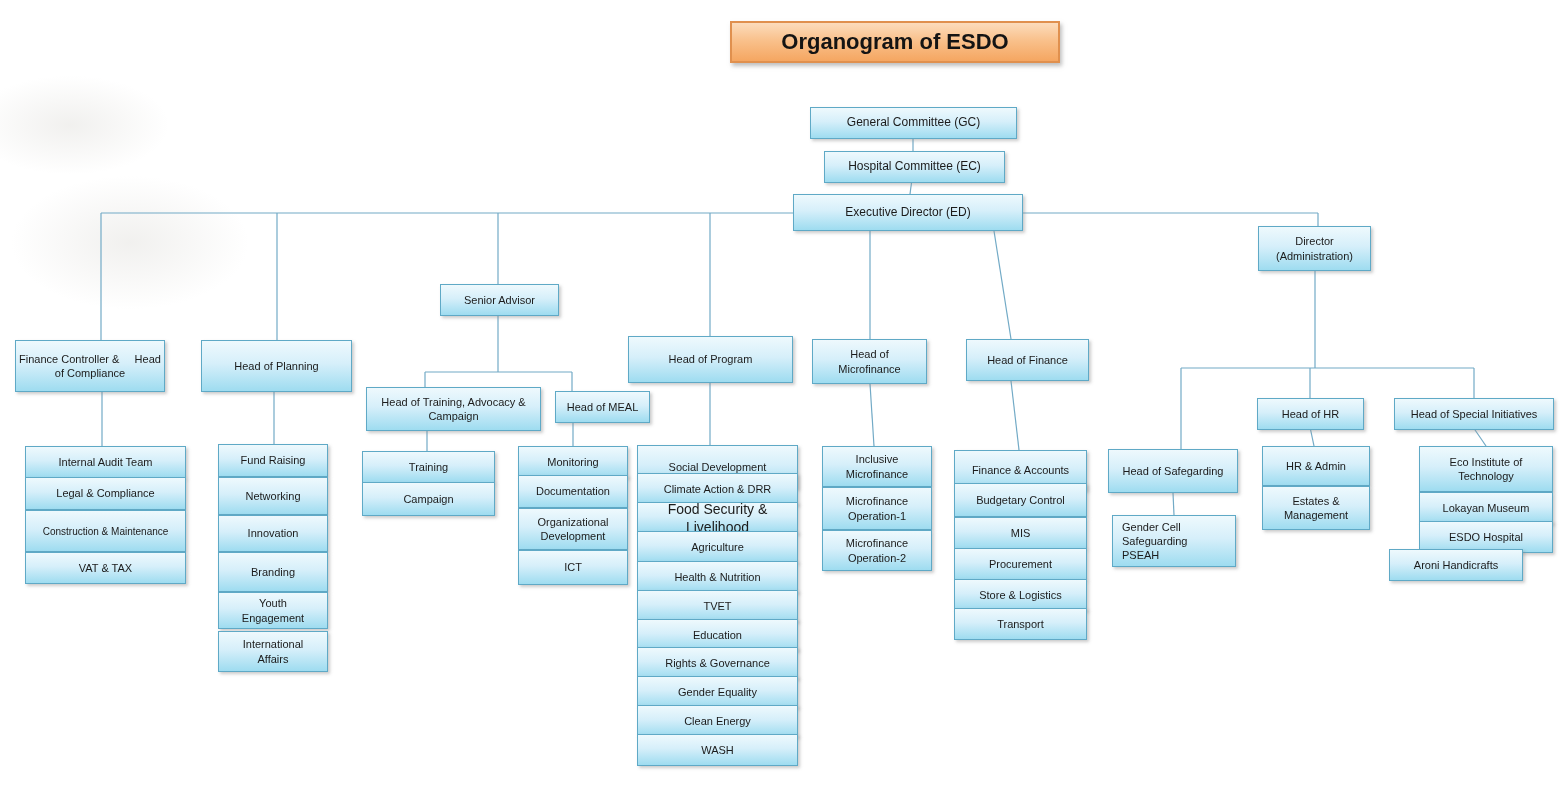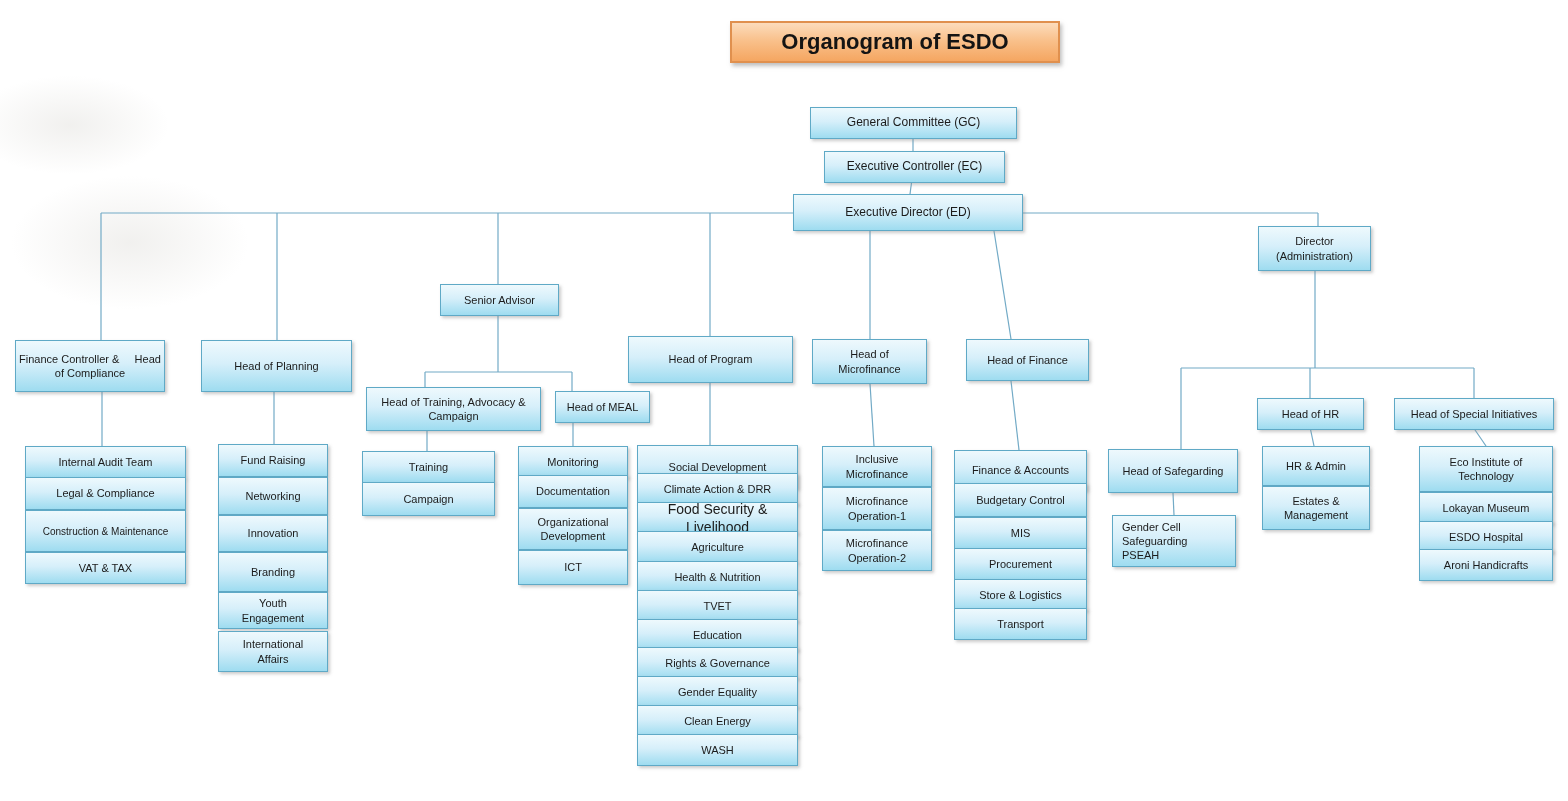--- a/index.html
+++ b/index.html
@@ -68,21 +68,21 @@
     <line x1="870" y1="384" x2="874" y2="446"></line>
     <line x1="1011" y1="381" x2="1019" y2="450"></line>
     <line x1="1173" y1="493" x2="1174" y2="515"></line>
     <line x1="1310" y1="427" x2="1314" y2="446"></line>
     <line x1="1473" y1="427" x2="1486" y2="446"></line>
   </svg>
 
   <div class="title-box" style="left:730px;top:21px;width:330px;height:42px">Organogram of ESDO</div>
 
   <div class="node lg" style="left:810px;top:107px;width:207px;height:28px">General Committee (GC)</div>
-  <div class="node lg" style="left:824px;top:151px;width:181px;height:28px">Executive Controller (EC)</div>
+  <div class="node lg" style="left:824px;top:151px;width:181px;height:28px">Hospital Committee (EC)</div>
   <div class="node lg" style="left:793px;top:194px;width:230px;height:37px">Executive Director (ED)</div>
 
   <div class="node" style="left:15px;top:340px;width:150px;height:52px">Finance Controller &amp;&nbsp;&nbsp;&nbsp;&nbsp;&nbsp;Head
 of Compliance</div>
   <div class="node" style="left:201px;top:340px;width:151px;height:52px">Head of Planning</div>
   <div class="node" style="left:440px;top:284px;width:119px;height:28px">Senior Advisor</div>
   <div class="node" style="left:366px;top:387px;width:175px;height:44px">Head of Training, Advocacy &amp;
 Campaign</div>
   <div class="node" style="left:555px;top:391px;width:95px;height:30px">Head of MEAL</div>
   <div class="node" style="left:628px;top:336px;width:165px;height:47px">Head of Program</div>
@@ -149,15 +149,15 @@
 PSEAH</div>
 
   <div class="node" style="left:1262px;top:446px;width:108px;height:40px">HR &amp; Admin</div>
   <div class="node" style="left:1262px;top:486px;width:108px;height:44px">Estates &amp;
 Management</div>
 
   <div class="node" style="left:1419px;top:446px;width:134px;height:46px">Eco Institute of
 Technology</div>
   <div class="node" style="left:1419px;top:492px;width:134px;height:29px">Lokayan Museum</div>
   <div class="node" style="left:1419px;top:521px;width:134px;height:28px">ESDO Hospital</div>
-  <div class="node" style="left:1419px;top:549px;width:134px;height:15px">Aroni Handicrafts</div>
+  <div class="node" style="left:1389px;top:549px;width:134px;height:15px">Aroni Handicrafts</div>
 
 </div>
 
 </body></html>

